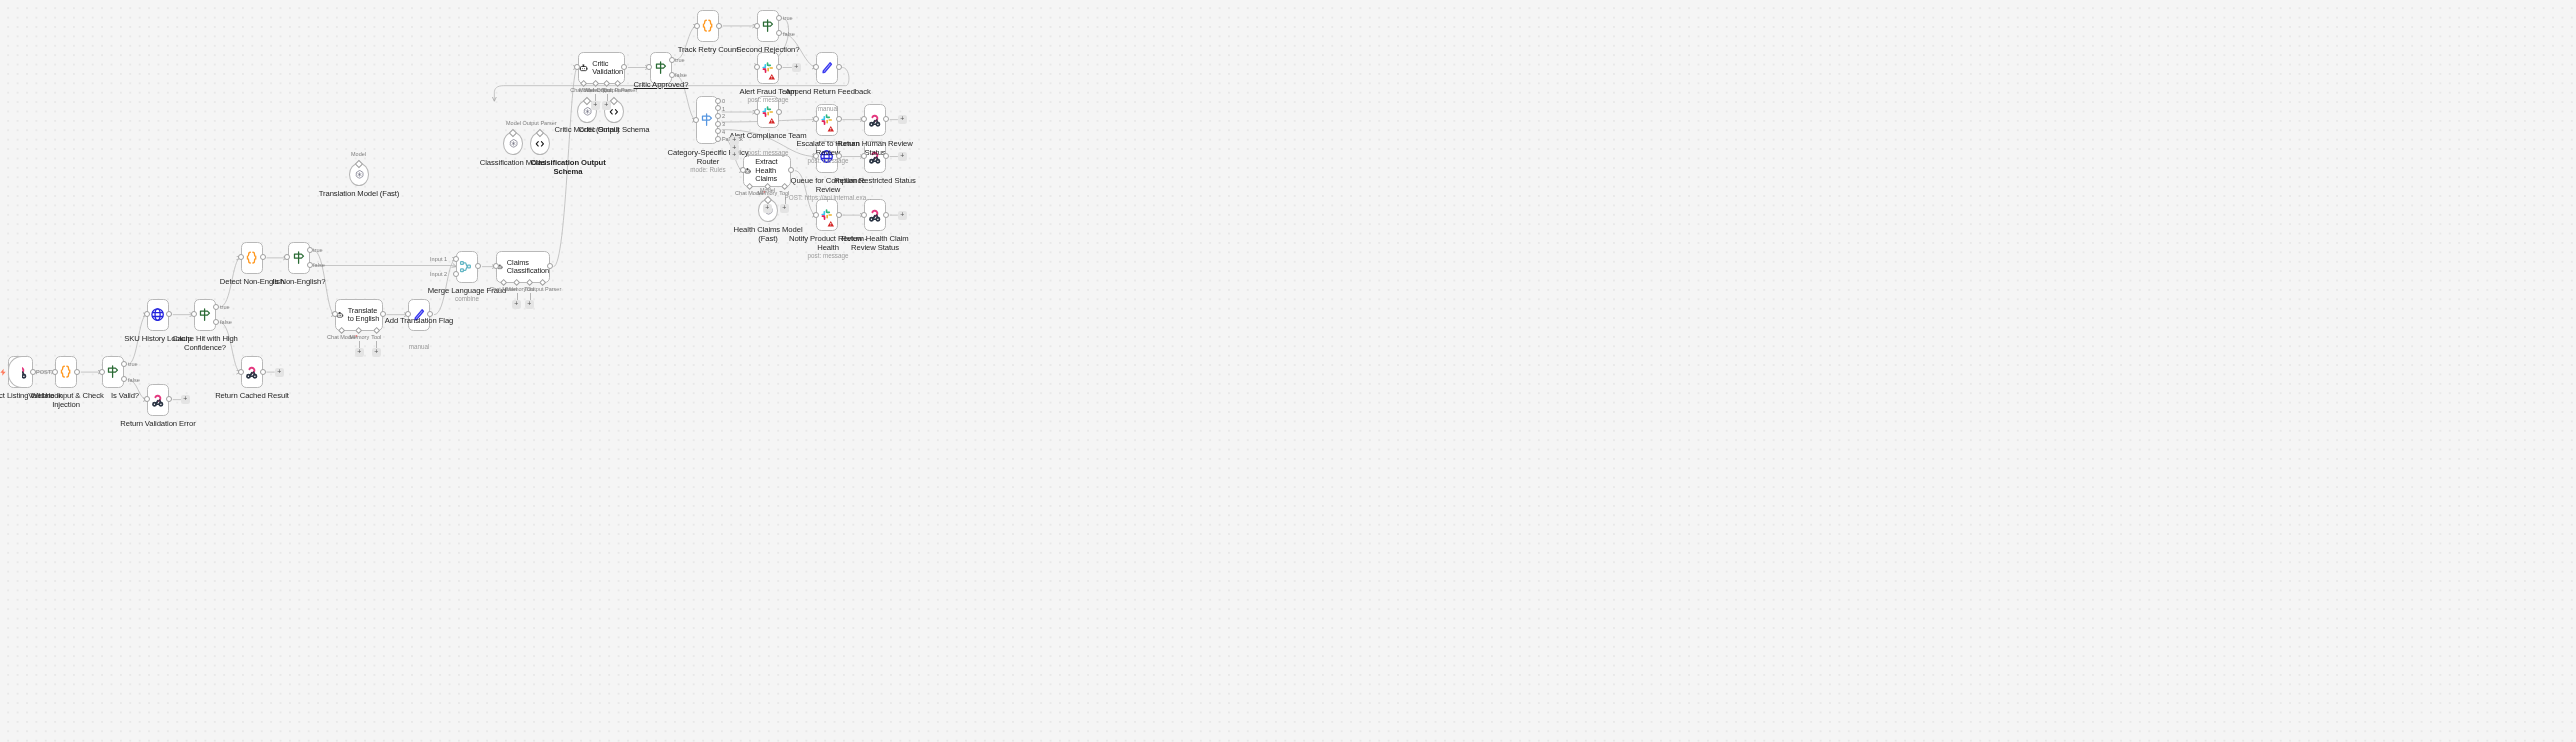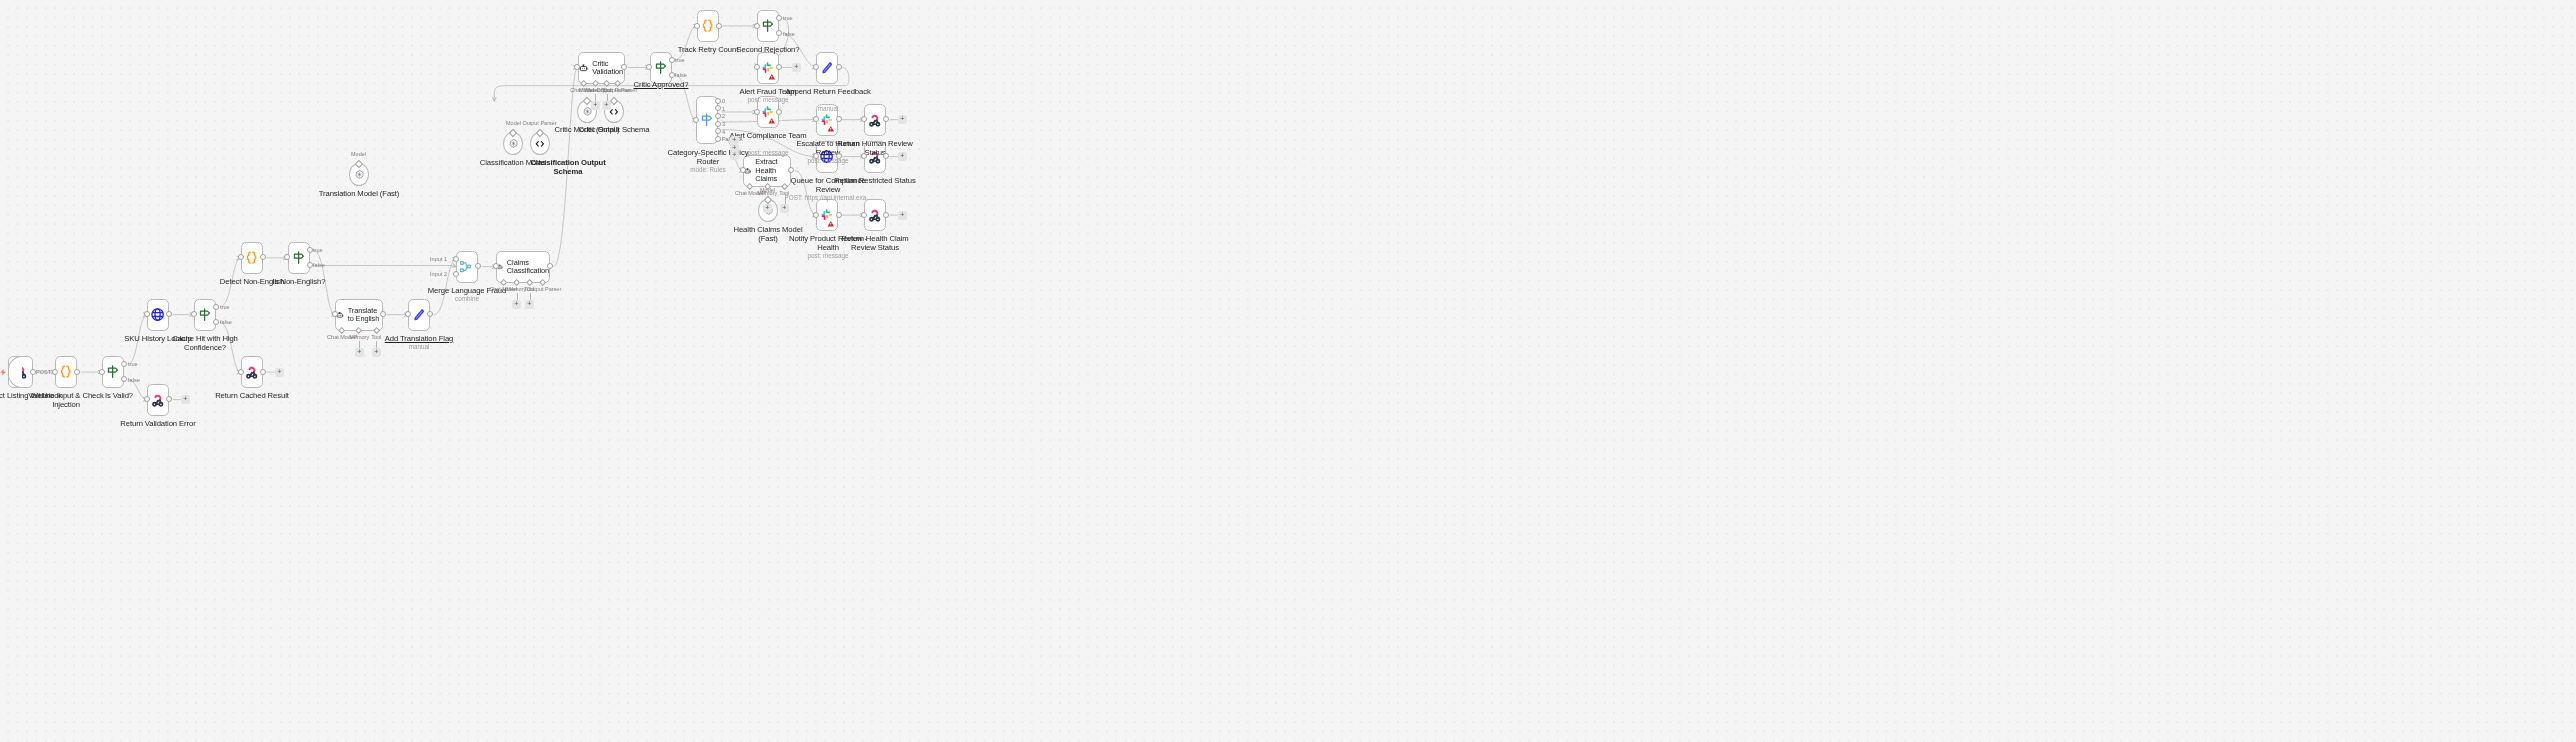--- a/index.html
+++ b/index.html
@@ -227,21 +227,21 @@
         <path d="M12 3v18" stroke="#2a6b34" stroke-width="2" fill="none" stroke-linecap="round"></path>
         <path d="M5.5 6.5h11l3.2 3.2-3.2 3.2h-11z" fill="none" stroke="#2a6b34" stroke-width="2" stroke-linejoin="round"></path>
       </svg>
       </div>
       <div class="port" style="left: 99px; top: 369px;"></div>
       <div class="port" style="left: 121px; top: 361px;"></div>
       <div class="portlbl" style="left: 128px; top: 361px;">true</div>
       <div class="port" style="left: 121px; top: 376px;"></div>
       <div class="portlbl" style="left: 128px; top: 377px;">false</div>
     </div>
-    <div class="caption" style="left: 75px; top: 391px; width: 88px;">Is Valid?</div>
+    <div class="caption" style="left: 81px; top: 391px; width: 88px;">Is Valid?</div>
     <div class="node">
       <div class="box" style="left: 147px; top: 299px; width: 22px; height: 32px;">
         <svg class="ic" width="15.2" height="15.2" viewBox="0 0 24 24">
         <circle cx="12" cy="12" r="9" fill="none" stroke="#2323dd" stroke-width="2"></circle>
         <ellipse cx="12" cy="12" rx="4" ry="9" fill="none" stroke="#2323dd" stroke-width="2"></ellipse>
         <path d="M3.3 9h17.4M3.3 15h17.4" stroke="#2323dd" stroke-width="2" fill="none"></path>
       </svg>
       </div>
       <div class="port" style="left: 144px; top: 311px;"></div>
       <div class="port" style="left: 166px; top: 311px;"></div>
@@ -355,21 +355,21 @@
     <div class="caption" style="left: 315px; top: 189px; width: 88px;">Translation Model (Fast)</div>
     <div class="node">
       <div class="box" style="left: 408px; top: 299px; width: 22px; height: 32px;">
         <svg class="ic" width="15.2" height="15.2" viewBox="0 0 24 24">
         <path d="M17.5 4.5 L6.8 17.5 L6.5 20 L9 19.4 L19.6 6.6 Z" fill="none" stroke="#3b3bf0" stroke-width="2.3" stroke-linejoin="round"></path>
       </svg>
       </div>
       <div class="port" style="left: 405px; top: 311px;"></div>
       <div class="port" style="left: 427px; top: 311px;"></div>
     </div>
-    <div class="caption" style="left: 375px; top: 334px; width: 88px; text-decoration: underline;">Add Translation Flag</div>
+    <div class="caption" style="left: 375px; top: 316px; width: 88px;">Add Translation Flag</div>
     <div class="subcaption" style="left: 375px; top: 343px; width: 88px;">manual</div>
     <div class="node">
       <div class="box" style="left: 456px; top: 251px; width: 22px; height: 32px;">
         <svg class="ic" width="15.2" height="15.2" viewBox="0 0 24 24">
         <rect x="2.5" y="4" width="4.4" height="4.4" rx="1" fill="none" stroke="#62b6c4" stroke-width="2"></rect>
         <rect x="2.5" y="15.6" width="4.4" height="4.4" rx="1" fill="none" stroke="#62b6c4" stroke-width="2"></rect>
         <rect x="13.5" y="9.8" width="4.4" height="4.4" rx="1" fill="none" stroke="#62b6c4" stroke-width="2"></rect>
         <path d="M7 6.2h3.2c1.3 0 1.3 5.8 3.3 5.8M7 17.8h3.2c1.3 0 1.3-5.8 3.3-5.8" fill="none" stroke="#62b6c4" stroke-width="2" stroke-linecap="round"></path>
       </svg>
       </div>

